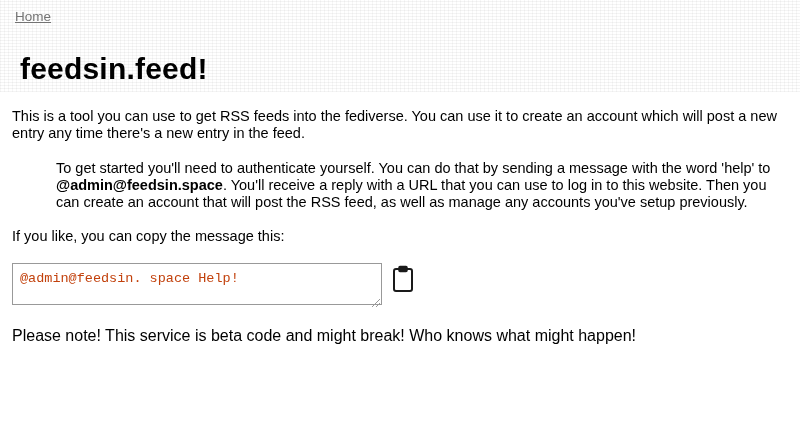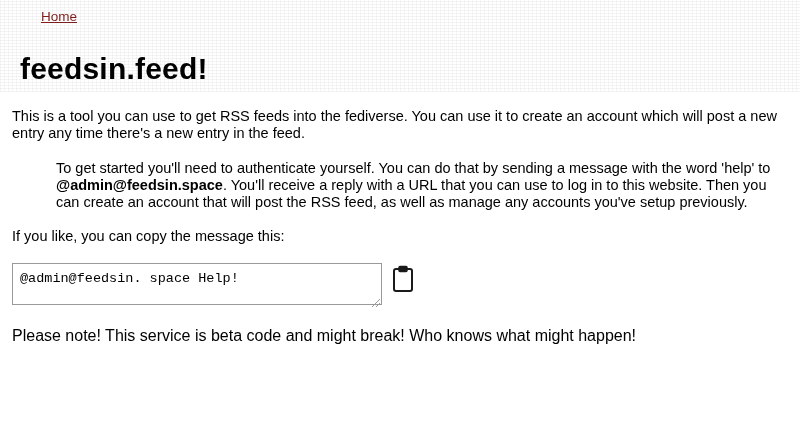--- a/index.html
+++ b/index.html
@@ -36,23 +36,22 @@
   .content {
     position: relative;
     padding: 8px 12px 0 12px;
   }
   .nav {
     font-size: 13.5px;
     line-height: 18px;
     padding-left: 3px;
   }
   .nav a {
-    color: #7f1d1d;
+    color: #737373;
     text-decoration: underline;
-    margin-left: 26px;
   }
   h1.title {
     font-size: 30px;
     font-weight: bold;
     margin: 26px 0 22px 8px;
     letter-spacing: 0.2px;
   }
   p.para {
     font-size: 14.5px;
     line-height: 17px;
@@ -74,21 +73,21 @@
   }
   .msg-box {
     width: 370px;
     height: 42px;
     box-sizing: border-box;
     border: 1px solid #999999;
     background: #ffffff;
     font-family: "Liberation Mono", monospace;
     font-size: 13.5px;
     line-height: 18px;
-    color: #000000;
+    color: #c2410c;
     padding: 6px 7px;
     resize: none;
     outline: none;
     overflow: hidden;
   }
   .resize-grip {
     position: relative;
   }
   .resize-grip::after {
     content: "";

